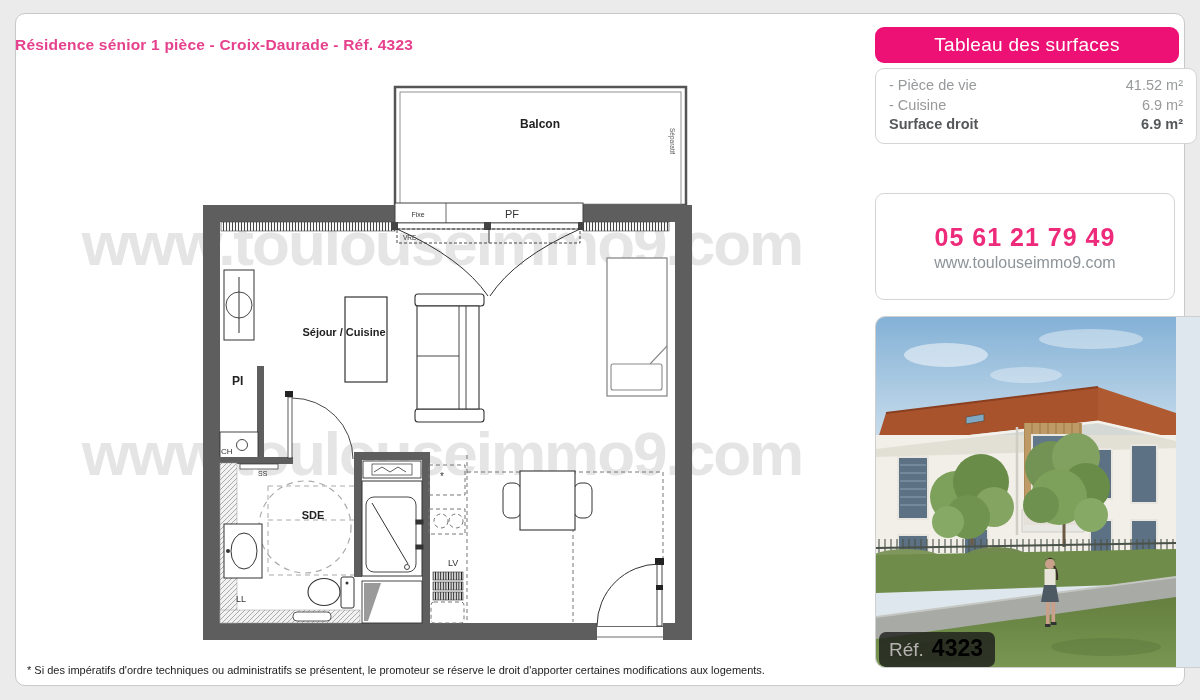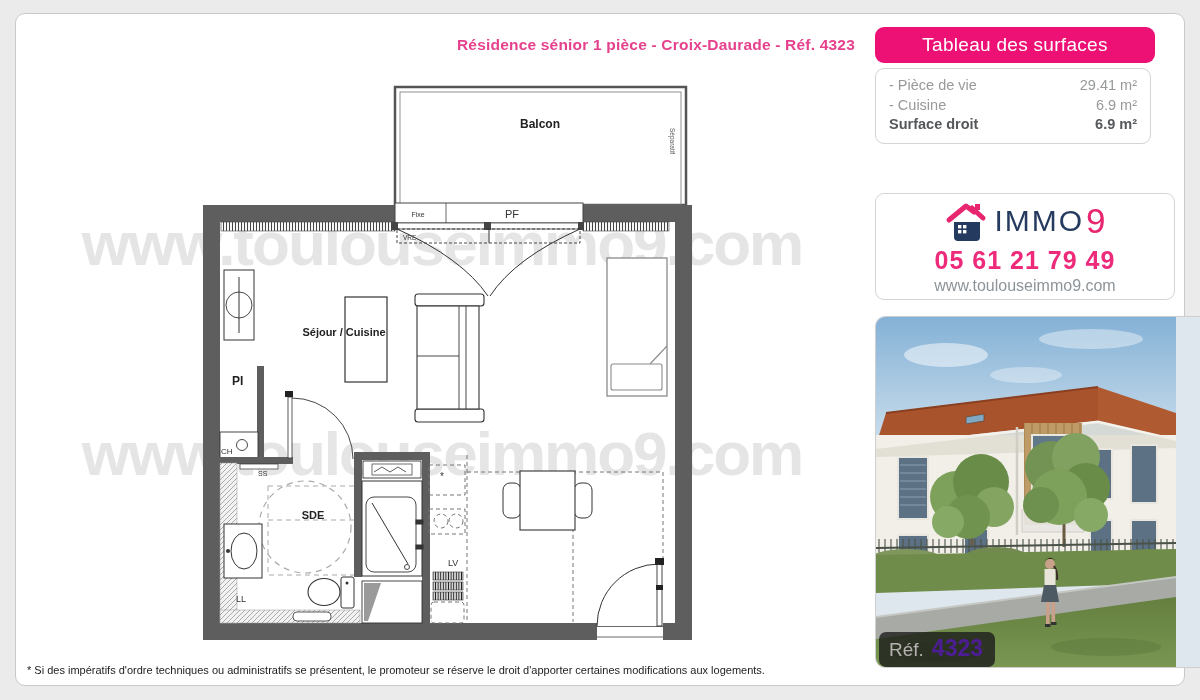--- a/index.html
+++ b/index.html
@@ -3,41 +3,41 @@
 <meta charset="utf-8">
 <style>
   * { margin:0; padding:0; box-sizing:border-box; }
   html,body { width:1200px; height:700px; overflow:hidden; }
   body { background:#ebebeb; font-family:"Liberation Sans", sans-serif; }
   .page-card{
     position:absolute; left:15px; top:13px; width:1170px; height:673px;
     background:#fff; border:1px solid #c9c9c9; border-radius:10px;
   }
   .plan-title{
-    position:absolute; left:15px; top:36px; width:840px; text-align:right;
+    position:absolute; left:15px; top:36px; width:840px; text-align:left;
     font-size:15.5px; font-weight:bold; color:#e6418d; letter-spacing:.2px;
   }
   .watermark{
     position:absolute; left:22px; width:840px; text-align:center;
     font-size:62px; font-weight:bold; color:#e5e5e5; letter-spacing:-2px;
     white-space:nowrap; z-index:1; user-select:none;
   }
   .wm1{ top:208px; } .wm2{ top:418px; }
   .plan-svg{ position:absolute; left:195px; top:80px; z-index:2; }
   .footnote{
     position:absolute; left:27px; top:664px; font-size:11px; color:#1c1c1c; z-index:3;
   }
   
   .surf-header{
-    position:absolute; left:875px; top:27px; width:280px; height:36px;
+    position:absolute; left:875px; top:27px; width:304px; height:36px;
     background:#ed1175; border-radius:9px; color:#fff; font-size:19px;
     display:flex; align-items:center; justify-content:center; letter-spacing:.3px;text-align:center;
   }
   .surf-table{
-    position:absolute; left:875px; top:68px; width:276px;
+    position:absolute; left:875px; top:68px; width:322px;
     background:#fff; border:1px solid #d4d4d4; border-radius:9px;
     padding:7px 0 8px 0;
   }
   .surf-row{ display:flex; justify-content:space-between; padding:0 13px; font-size:14.5px; line-height:19.5px; color:#97999b; }
   .surf-row.bold{ font-weight:bold; color:#55585a; }
   .agency-card{
     position:absolute; left:875px; top:193px; width:300px; height:107px;
     background:#fff; border:1px solid #d4d4d4; border-radius:9px;
     display:flex; flex-direction:column; align-items:center; justify-content:center; gap:1px;
   }
@@ -48,21 +48,21 @@
   .agency-site{ font-size:16px; color:#8d9499; margin-top:1px; }
   .photo-wrap{
     position:absolute; left:875px; top:316px; width:343px; height:352px;
     border-radius:10px; overflow:hidden; border:1px solid #cfcfcf; background:#dfe7ee;
   }
   .ref-badge{
     position:absolute; left:3px; bottom:0px; background:rgba(25,25,25,.78);
     border-radius:7px; padding:3px 12px 5px 10px; display:flex; align-items:baseline; gap:8px;
   }
   .ref-label{ color:#b5b2b0; font-size:19px; }
-  .ref-number{ color:#4c1d95; font-size:23px; font-weight:bold; }
+  .ref-number{ color:#000000; font-size:23px; font-weight:bold; }
 </style>
 </head>
 <body>
 
 <div class="page-card"></div>
 
 <div class="watermark wm1">www.toulouseimmo9.com</div>
 <div class="watermark wm2">www.toulouseimmo9.com</div>
 
 <div class="plan-title">Résidence sénior 1 pièce - Croix-Daurade - Réf. 4323</div>
@@ -230,49 +230,33 @@
     <rect x="656" y="585" width="7" height="5" fill="#222"></rect>
     <path d="M 597 626 A 62 62 0 0 1 659 564" fill="none" stroke="#333" stroke-width="1"></path>
   </g>
 </svg>
 
 <div class="surf-header">Tableau des surfaces</div>
 
 <div class="surf-table">
   <div class="surf-row">
     <span>- Pièce de vie</span>
-    <span>29.41 m²</span>
+    <span>41.52 m²</span>
   </div>
   <div class="surf-row">
     <span>- Cuisine</span>
     <span>6.9 m²</span>
   </div>
   <div class="surf-row bold">
     <span>Surface droit</span>
     <span>6.9 m²</span>
   </div>
 </div>
 
 <div class="agency-card">
-  <div class="brand-row">
-    <svg width="46" height="44" viewBox="0 0 46 44">
-      <path d="M5,21 L22,7 L30,13" fill="none" stroke="#e8256f" stroke-width="5" stroke-linecap="round" stroke-linejoin="round"></path>
-      <path d="M28,9 L39,19" fill="none" stroke="#e8256f" stroke-width="5" stroke-linecap="round"></path>
-      <rect x="31" y="5" width="5" height="6" fill="#e8256f"></rect>
-      <path d="M10,23 L10,38 Q10,42 14,42 L32,42 Q36,42 36,38 L36,23 Z" fill="#243a5e"></path>
-      <g fill="#fff">
-        <rect x="14" y="26" width="3.4" height="3.4"></rect>
-          <rect x="19" y="26" width="3.4" height="3.4"></rect>
-        <rect x="14" y="31" width="3.4" height="3.4"></rect>
-          <rect x="19" y="31" width="3.4" height="3.4"></rect>
-      </g>
-    </svg>
-    <span class="brand-immo">IMMO</span>
-      <span class="brand-9">9</span>
-  </div>
   <div class="agency-phone">05 61 21 79 49</div>
   <div class="agency-site">www.toulouseimmo9.com</div>
 </div>
 
 <div class="photo-wrap">
   <svg width="300" height="352" viewBox="0 0 300 352">
     <defs>
       <linearGradient id="sky" x1="0" y1="0" x2="0" y2="1">
         <stop offset="0" stop-color="#84b1d6"></stop>
           <stop offset="1" stop-color="#d8e7f1"></stop>

